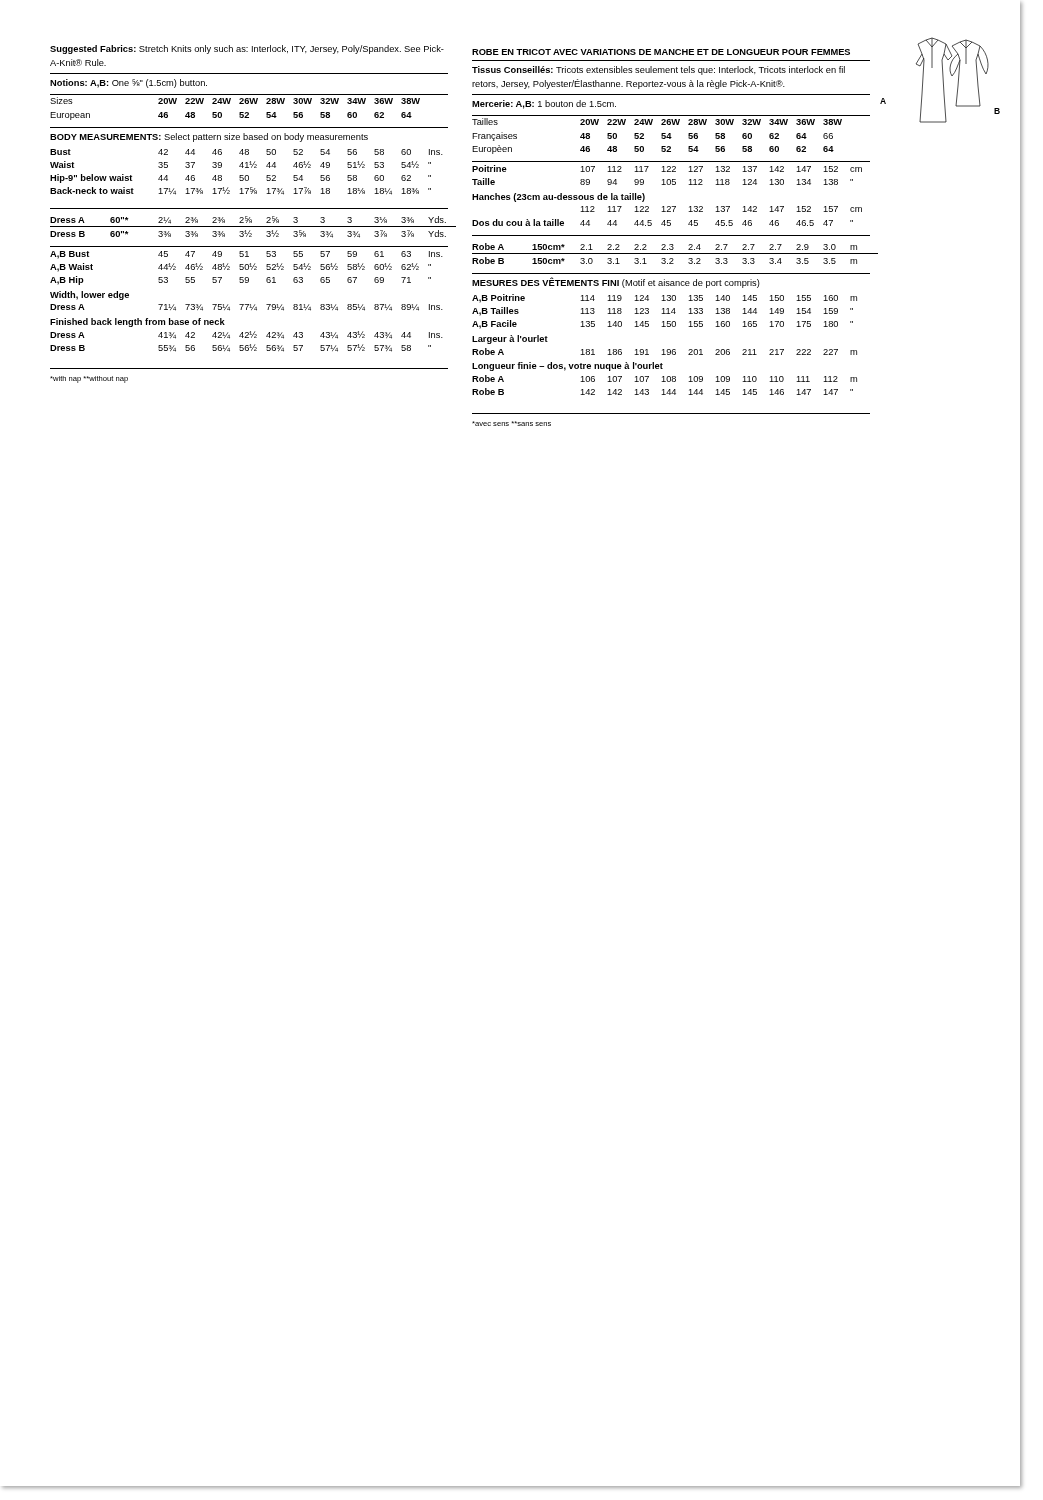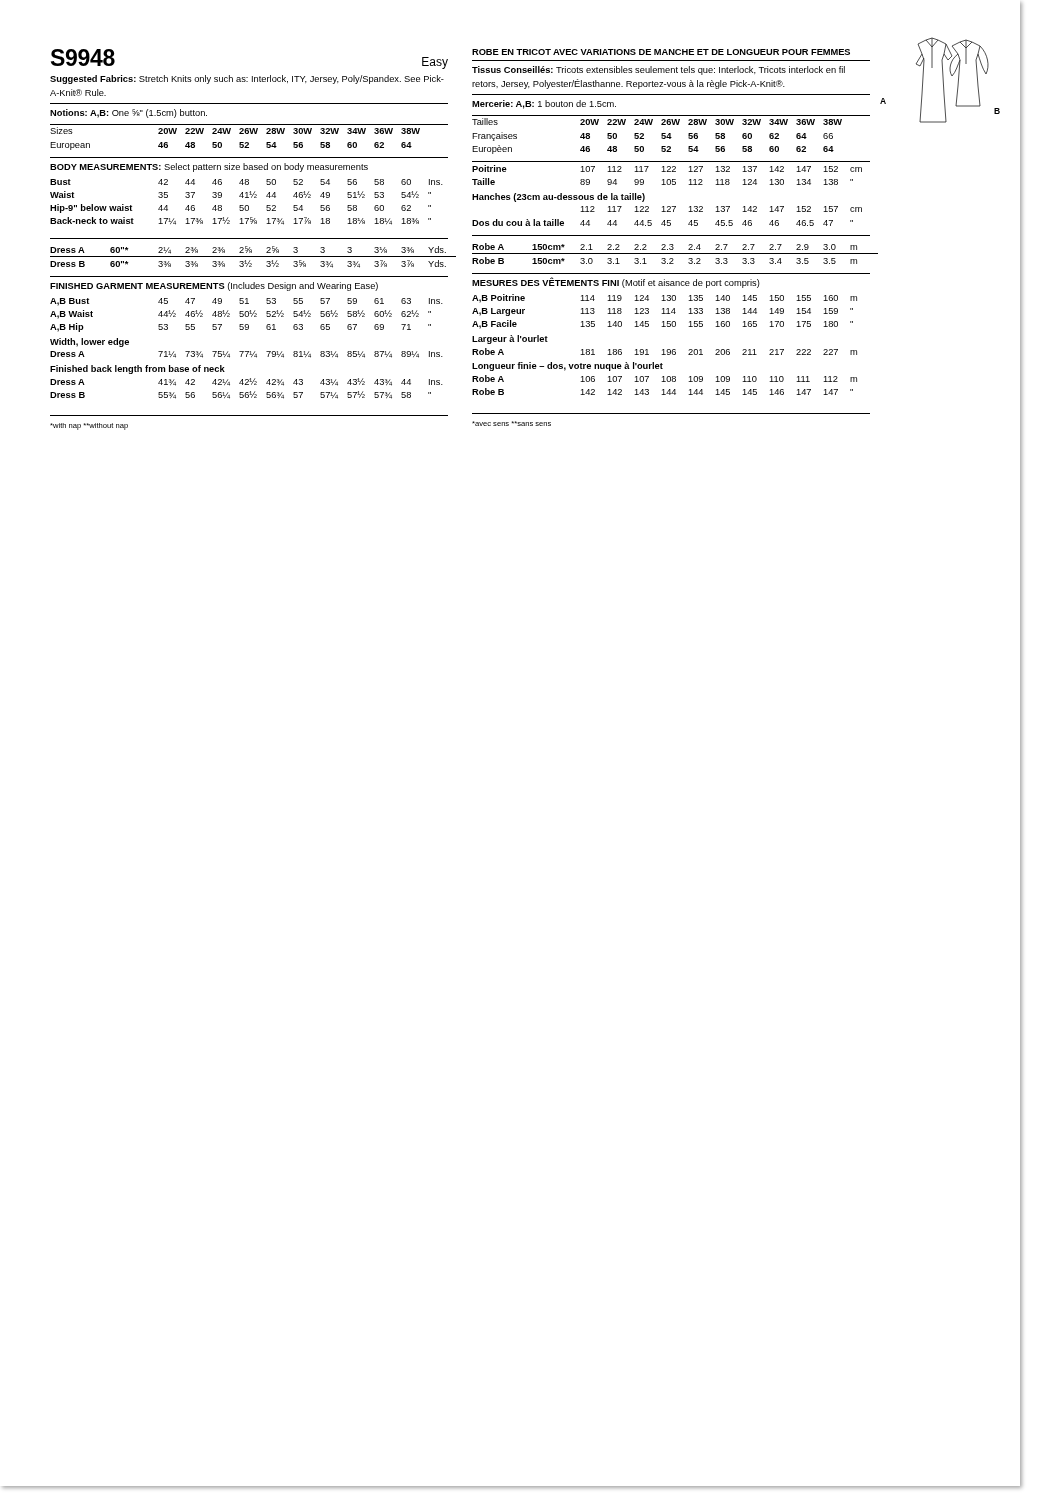--- a/index.html
+++ b/index.html
@@ -134,24 +134,20 @@
 <body>
 
 <div class="page">
   <div class="sheet">
     <div class="content">
 
       <div class="cols">
 
         <div class="col">
 
-          <div class="hdr">
-            <div class="pattern-id">S9948</div>
-            <div class="difficulty">Easy</div>
-          </div>
 
 
           <div class="para rule">
             <b>Suggested Fabrics:</b><span> Stretch Knits only such as: Interlock, ITY, Jersey, Poly/Spandex. See Pick-A-Knit® Rule.</span>
           </div>
 
           <div class="notions">
             <b>Notions: A,B:</b><span> One ⅝" (1.5cm) button.</span>
           </div>
 
@@ -330,23 +326,20 @@
               <td class="v">3¾</td>
               <td class="v">3⅞</td>
               <td class="v">3⅞</td>
               <td class="unit">Yds.</td>
             </tr>
           </tbody>
             </table>
 
           <div class="gap6 borderbot"></div>
 
-          <div class="sechead">
-            <span>FINISHED GARMENT MEASUREMENTS</span><span class="norm"> (Includes Design and Wearing Ease)</span>
-          </div>
 
           <table class="m">
             <colgroup>
               <col style="width:108px">
                 <col style="width:27px">
                 <col style="width:27px">
                 <col style="width:27px">
                 <col style="width:27px">
                 <col style="width:27px">
                 <col style="width:27px">
@@ -745,21 +738,21 @@
               <td class="v">130</td>
               <td class="v">135</td>
               <td class="v">140</td>
               <td class="v">145</td>
               <td class="v">150</td>
               <td class="v">155</td>
               <td class="v">160</td>
               <td class="unit">m</td>
             </tr>
             <tr>
-              <td class="lbl b">A,B Largeur</td>
+              <td class="lbl b">A,B Tailles</td>
               <td class="v">113</td>
               <td class="v">118</td>
               <td class="v">123</td>
               <td class="v">114</td>
               <td class="v">133</td>
               <td class="v">138</td>
               <td class="v">144</td>
               <td class="v">149</td>
               <td class="v">154</td>
               <td class="v">159</td>

